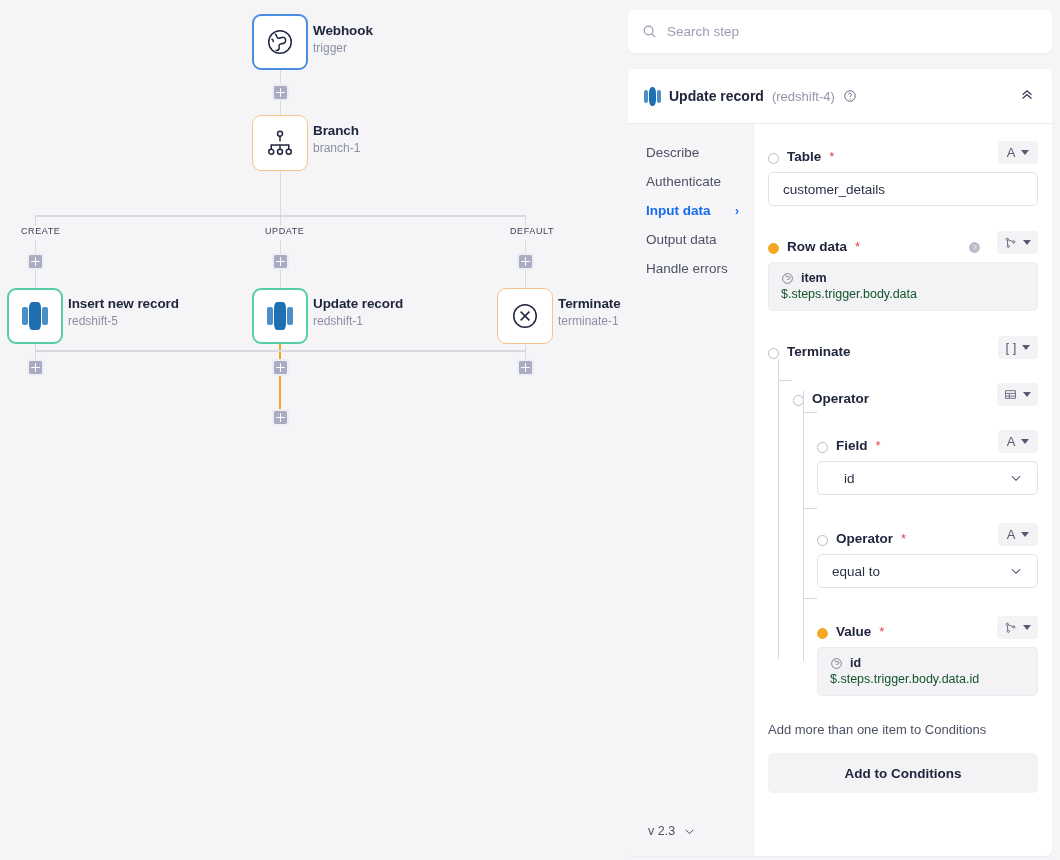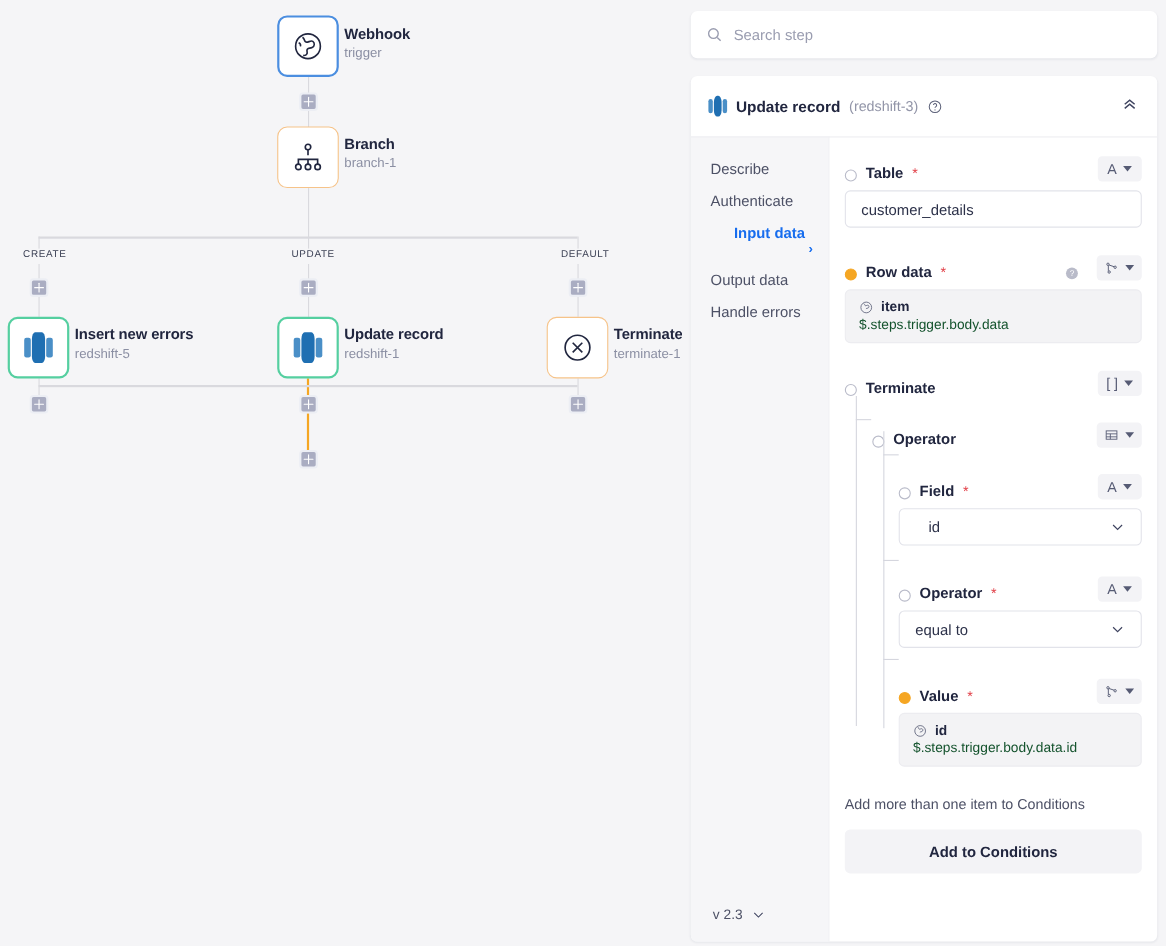--- a/index.html
+++ b/index.html
@@ -97,21 +97,21 @@
 
   .nav{
     width:125px; background:#f6f6f8; border-top:1px solid #ededf1;
     padding:14px 0 0 18px; display:flex; flex-direction:column;
     position:relative;
   }
   .nav .item{
     font-size:13.5px; color:#4d5166; padding:7px 0; cursor:pointer;
     display:flex; align-items:center;
   }
-  .nav .item.active{ color:#176dee; font-weight:bold;flex-direction:column; }
+  .nav .item.active{ color:#176dee; font-weight:bold; }
   .nav .item .chev{ margin-left:auto; margin-right:14px; font-size:12px; }
   .version{
     position:absolute; bottom:18px; left:20px; font-size:12.5px;
     color:#4d5166; display:flex; align-items:center; gap:8px; cursor:pointer;
   }
 
   .form{
     flex:1; border-top:1px solid #ededf1; border-left:1px solid #ededf1;
     padding:14px 14px 0 14px; overflow:hidden;
   }
@@ -221,21 +221,21 @@
     </div>
 
     <div class="node green" style="left:7px; top:288px;">
       <div class="rs">
         <div class="lft"></div>
           <div class="mid"></div>
           <div class="rgt"></div>
       </div>
     </div>
     <div class="nodelabel" style="left:68px; top:296px;">
-      <div class="t">Insert new errors</div>
+      <div class="t">Insert new record</div>
       <div class="s">redshift-5</div>
     </div>
 
     <div class="node green" style="left:252px; top:288px;">
       <div class="rs">
         <div class="lft"></div>
           <div class="mid"></div>
           <div class="rgt"></div>
       </div>
     </div>
@@ -268,21 +268,21 @@
 
     <div class="card">
       <div class="card-head">
         <div class="card-title">
           <div class="rs" style="width:17px;height:19px;">
             <div class="lft" style="left:0;top:3px;width:4px;height:13px;"></div>
             <div class="mid" style="left:5px;top:0;width:7px;height:19px;"></div>
             <div class="rgt" style="right:0;top:3px;width:4px;height:13px;"></div>
           </div>
           <span class="nm">Update record</span>
-          <span class="id">(redshift-3)</span>
+          <span class="id">(redshift-4)</span>
           <span class="helpicon">
             <svg width="14" height="14" viewBox="0 0 24 24" fill="none" stroke="#5b6078" stroke-width="1.6">
               <circle cx="12" cy="12" r="9"></circle>
               <path d="M9.6 9.3a2.5 2.5 0 114.2 2.2c-.9.7-1.8 1-1.8 2.3"></path>
               <circle cx="12" cy="17" r=".9" fill="#5b6078" stroke="none"></circle>
             </svg>
           </span>
           <span class="collapse">
             <svg width="18" height="18" viewBox="0 0 24 24" fill="none" stroke="#3f4460" stroke-width="1.8">
               <path d="M6 13l6-5 6 5"></path>

